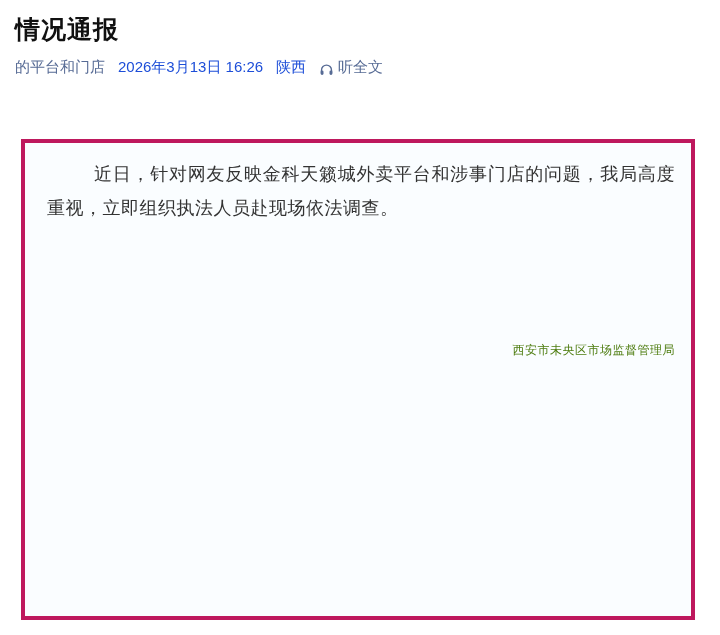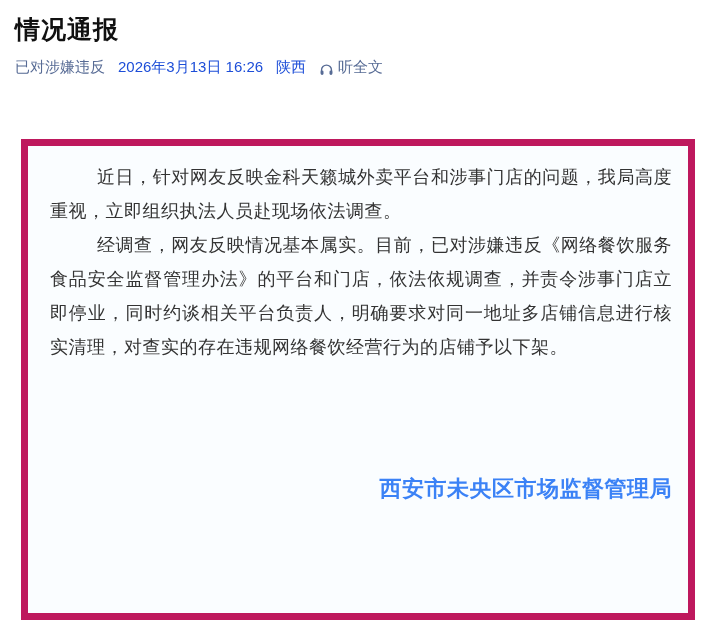--- a/index.html
+++ b/index.html
@@ -41,69 +41,67 @@
     color: #576b95;
     cursor: pointer;
   }
   .listen-btn svg { margin-right: 4px; display: block; }
 
   
   .notice-box {
     margin: 62px 0 0 21px;
     width: 674px;
     min-height: 481px;
-    border: 7px solid #be185d;
+    border: 4px solid #be185d;
     background: #fafdff;
     padding: 14px 16px 10px 22px;
   }
   .notice-box p.body-para {
     font-size: 18px;
     line-height: 34px;
     color: #333333;
     text-align: justify;
     text-indent: 47px;
     letter-spacing: 0.5px;
   }
   .signature-block {
     margin-top: 106px;
     text-align: right;
   }
   .signature-block p {
-    font-size: 22px;
+    font-size: 12px;
     line-height: 38px;
-    color: #3b82f6;
+    color: #4d7c0f;
     letter-spacing: 0.5px;
-    font-weight: bold;
   }
 </style>
 </head>
 <body>
 
 <div class="page">
 
   <header class="article-header">
     <h1 class="page-title">情况通报</h1>
 
     <div class="meta-row">
-      <a class="account-link">已对涉嫌违反</a>
+      <a class="account-link">的平台和门店</a>
       <span class="meta-gray">2026年3月13日 16:26</span>
       <span class="meta-gray">陕西</span>
       <span class="listen-btn">
         <svg width="15" height="15" viewBox="0 0 24 24" fill="none" stroke="#576b95" stroke-width="2.2" stroke-linecap="round">
           <path d="M4 17v-4a8 8 0 0 1 16 0v4"></path>
           <rect x="2.6" y="13.4" width="4.6" height="7.2" rx="2.2" fill="#576b95" stroke="none"></rect>
           <rect x="16.8" y="13.4" width="4.6" height="7.2" rx="2.2" fill="#576b95" stroke="none"></rect>
         </svg>
         <span>听全文</span>
       </span>
     </div>
   </header>
 
   <section class="notice-box">
     <p class="body-para">近日，针对网友反映金科天籁城外卖平台和涉事门店的问题，我局高度重视，立即组织执法人员赴现场依法调查。</p>
-    <p class="body-para">经调查，网友反映情况基本属实。目前，已对涉嫌违反《网络餐饮服务食品安全监督管理办法》的平台和门店，依法依规调查，并责令涉事门店立即停业，同时约谈相关平台负责人，明确要求对同一地址多店铺信息进行核实清理，对查实的存在违规网络餐饮经营行为的店铺予以下架。</p>
 
     <div class="signature-block">
       <p>西安市未央区市场监督管理局</p>
     </div>
   </section>
 
 </div>
 
 </body></html>

